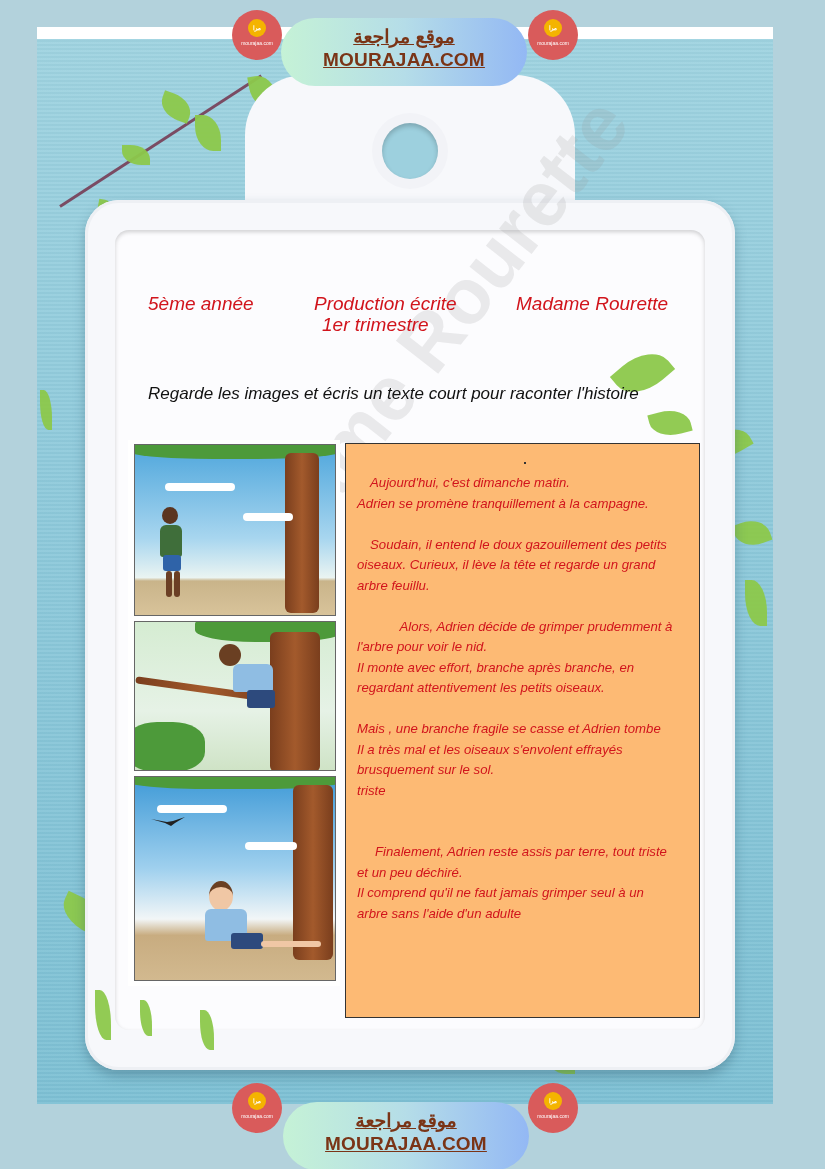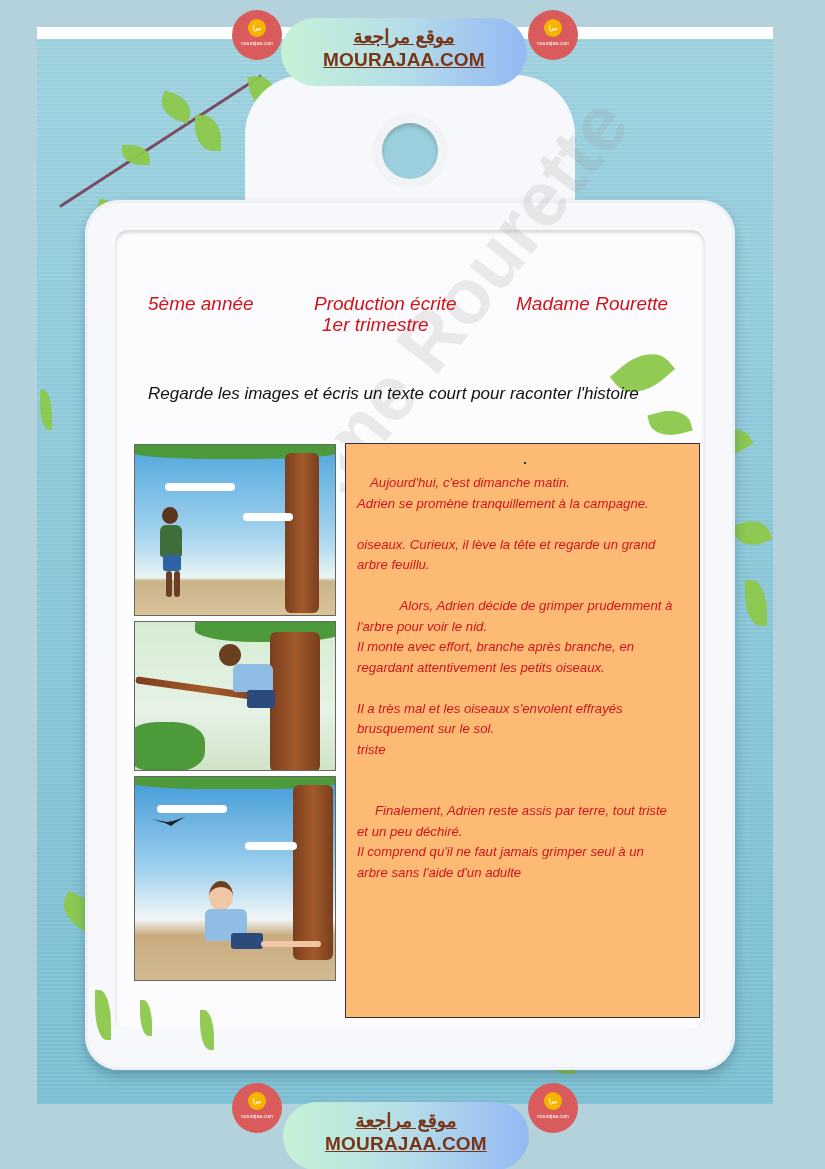--- a/index.html
+++ b/index.html
@@ -166,28 +166,30 @@
     <div class="kid-leg" style="left:126px;top:164px;width:60px;height:6px;background:#f0c7a5;"></div>
   </div>
 </div>
 
 <div class="story">
   <div class="story-dot"></div>
   <div class="story-text">
     <p class="indent">Aujourd'hui, c'est dimanche matin.</p>
     <p>Adrien se promène tranquillement à la campagne.</p>
     <div class="gap"></div>
+    <p class="indent">Soudain, il entend le doux gazouillement des petits</p>
     <p>oiseaux. Curieux, il lève la tête et regarde un grand</p>
     <p>arbre feuillu.</p>
     <div class="gap"></div>
     <p class="indent" style="padding-left:18px;text-align:center;">Alors, Adrien décide de grimper prudemment à</p>
     <p>l'arbre pour voir le nid.</p>
     <p>Il monte avec effort, branche après branche, en</p>
     <p>regardant attentivement les petits oiseaux.</p>
     <div class="gap"></div>
+    <p>Mais , une branche fragile se casse et Adrien tombe</p>
     <p>Il a très mal et les oiseaux s'envolent effrayés</p>
     <p>brusquement sur le sol.</p>
     <p>triste</p>
     <div class="gap"></div>
     <div class="gap"></div>
     <p class="indent" style="padding-left:18px;">Finalement, Adrien reste assis par terre, tout triste</p>
     <p>et un peu déchiré.</p>
     <p>Il comprend qu'il ne faut jamais grimper seul à un</p>
     <p>arbre sans l'aide d'un adulte</p>
   </div>

